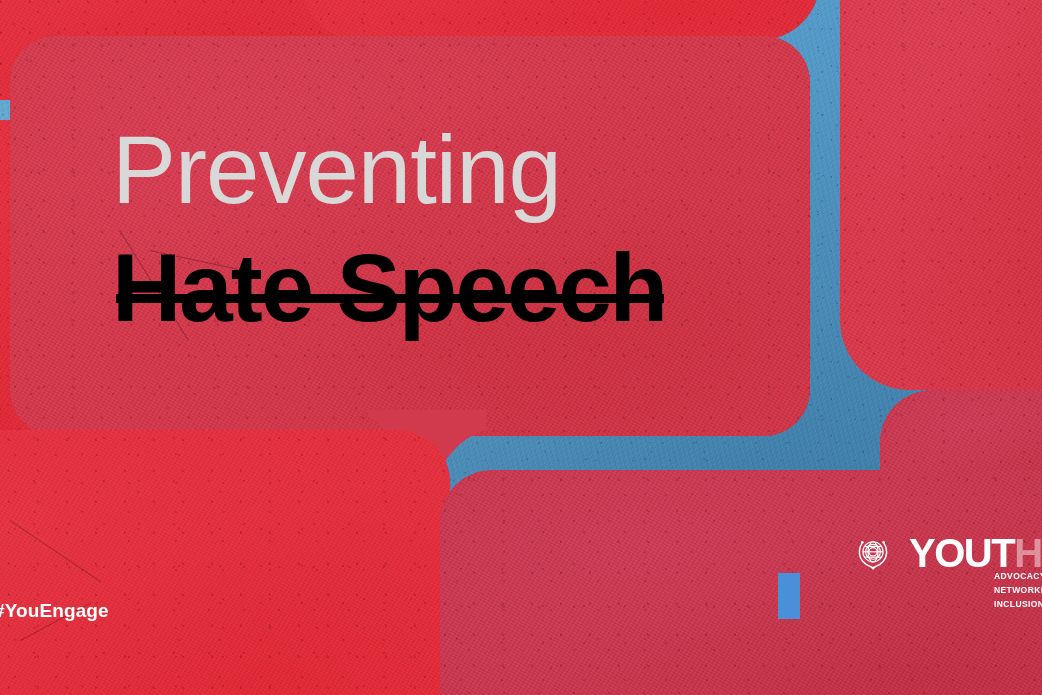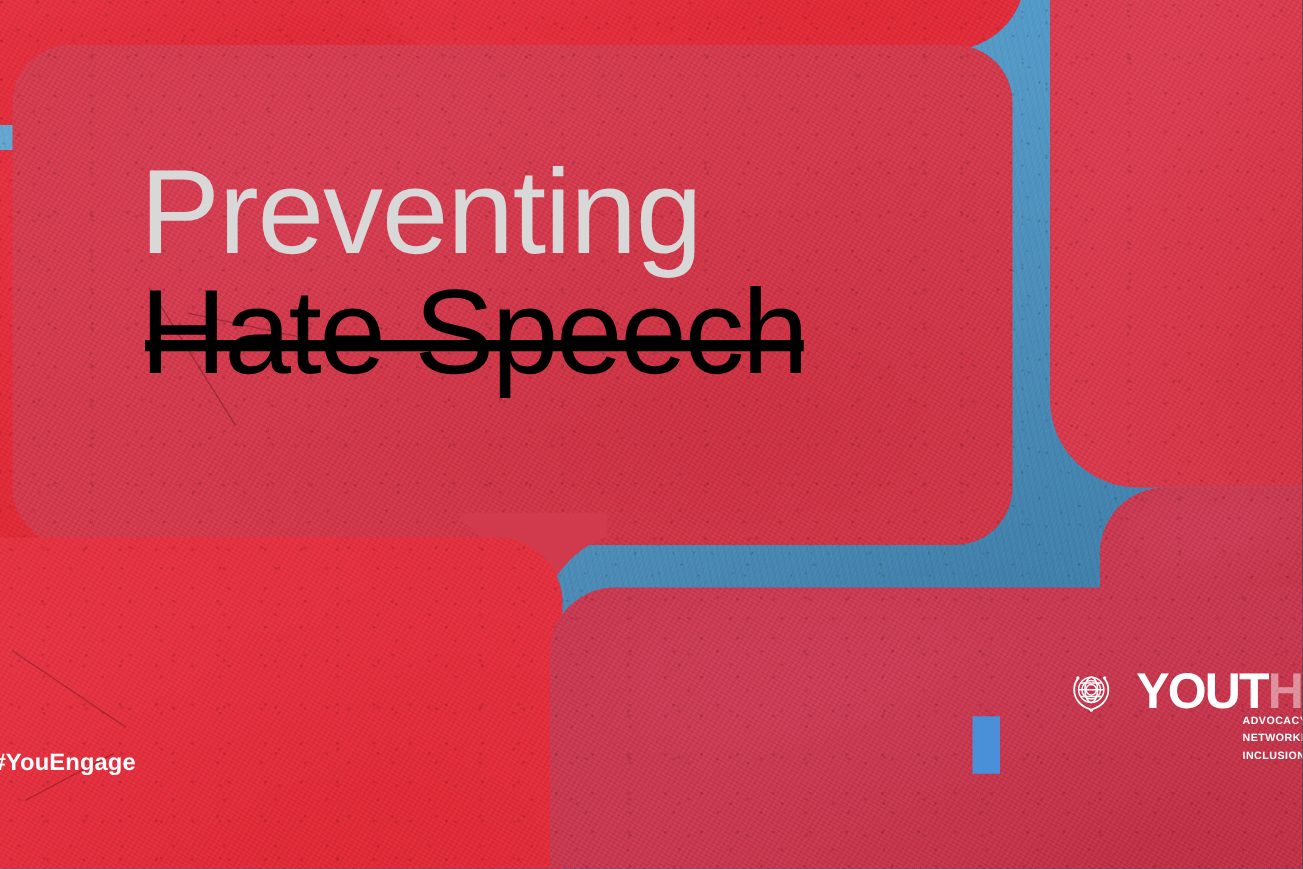--- a/index.html
+++ b/index.html
@@ -168,22 +168,23 @@
   }
   #line-preventing {
     font-size: 96px;
     font-weight: 300;
     letter-spacing: -1px;
     line-height: 1.0;
     color: #D8D8D8;
     white-space: nowrap;
   }
   #line-hate-speech {
+    margin-top: 22px;
     font-size: 96px;
-    font-weight: 400;
+    font-weight: 700;
     letter-spacing: -2px;
     line-height: 1.0;
     color: #000000;
     white-space: nowrap;
     position: relative;
     display: inline-block;
   }
   #strike-rule {
     position: absolute;
     left: 4px;

